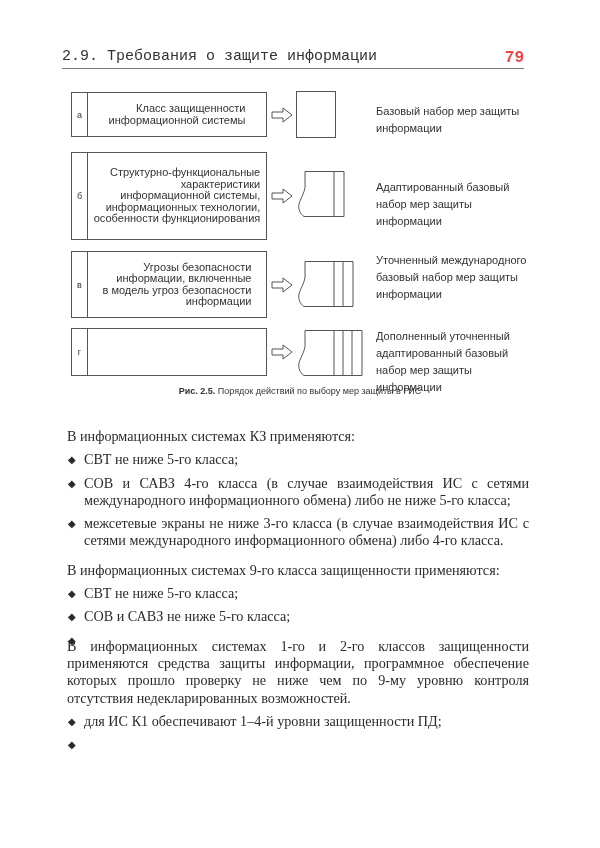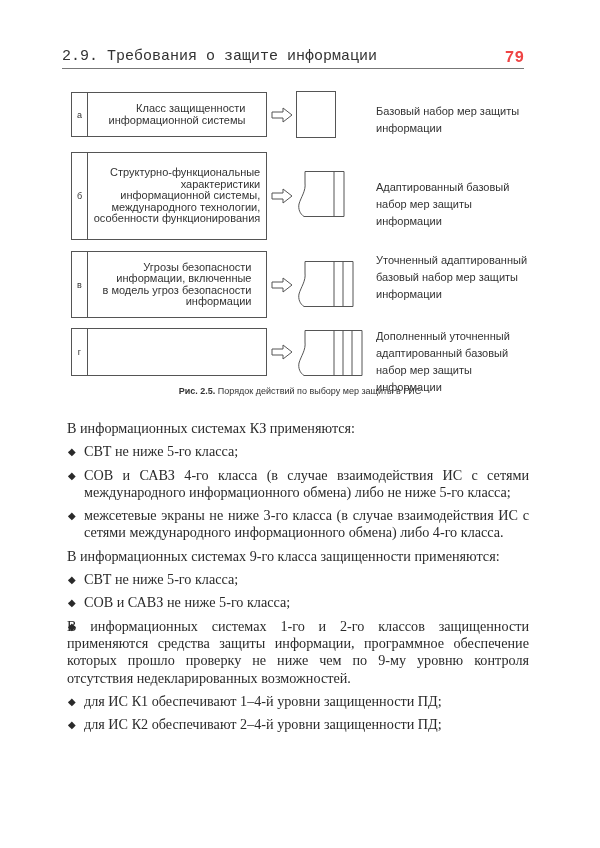--- a/index.html
+++ b/index.html
@@ -12,21 +12,21 @@
     .lbox { position: absolute; left: 71px; width: 196px; border: 1px solid #555; background: #fff; box-sizing: border-box; }
     .lbox .letter { position: absolute; left: 0; top: 0; bottom: 0; width: 15px; border-right: 1px solid #555; display: flex; align-items: center; justify-content: center; font-family: "Liberation Sans", sans-serif; font-size: 9px; color: #333; }
     .lbox .txt { position: absolute; left: 16px; right: 0; top: 0; bottom: 0; display: flex; align-items: center; justify-content: center; text-align: right; font-family: "Liberation Sans", sans-serif; font-size: 11px; line-height: 11.5px; color: #333; white-space: pre-line; padding: 0 4px; }
     .arrow { position: absolute; left: 271px; width: 22px; height: 16px; }
     .shape { position: absolute; left: 296px; }
     .rtext { position: absolute; left: 376px; font-family: "Liberation Sans", sans-serif; font-size: 11px; line-height: 17px; color: #333; white-space: pre-line; }
     .caption { position: absolute; left: 0; width: 600px; top: 386px; text-align: center; font-family: "Liberation Sans", sans-serif; font-size: 9px; color: #333; }
     .caption b { font-weight: bold; }
 
     .body { position: absolute; left: 67px; top: 416px; width: 462px; font-family: "Liberation Serif", serif; font-size: 14.2px; line-height: 17.3px; color: #2a2a2a; }
-    .p { margin: 4px 0 6px 0; text-align: justify; }
+    .p { margin: 12px 0 6px 0; text-align: justify; }
     .li { position: relative; padding-left: 17px; margin: 0 0 6px 0; text-align: justify; }
     .li .bullet { position: absolute; left: 1px; top: 0; font-size: 10px; line-height: 17.3px; }
   </style>
 </head>
 <body>
 
 <div class="header">
   <span class="header-title">2.9. Требования о защите информации</span>
   <span class="header-page">79</span>
 </div>
@@ -45,21 +45,21 @@
     <rect x="0.5" y="0.5" width="39" height="46" fill="#fff" stroke="#555" stroke-width="1"></rect>
   </svg>
   <div class="rtext" style="top:103px">Базовый набор мер защиты
 информации</div>
 
   <div class="lbox" style="top:152px;height:88px;">
     <div class="letter">б</div>
     <div class="txt">Структурно-функциональные
 характеристики
 информационной системы,
-международного технологии,
+информационных технологии,
 особенности функционирования</div>
   </div>
   <svg class="arrow" style="top:188px" viewBox="0 0 22 16">
     <path d="M1 5 H12 V1 L21 8 L12 15 V11 H1 Z" fill="#fff" stroke="#555" stroke-width="1"></path>
   </svg>
   <svg class="shape" style="top:171px" width="60" height="48" viewBox="0 0 60 48">
     <path d="M9 0.5 H48 V45.5 H8 C4 43 2 38 3 33 C5 26 10 20 9 12 Z" fill="#fff" stroke="#555" stroke-width="1"></path>
     <line x1="38" y1="0.5" x2="38" y2="45.5" stroke="#555" stroke-width="1"></line>
   </svg>
   <div class="rtext" style="top:179px">Адаптированный базовый
@@ -74,21 +74,21 @@
 информации</div>
   </div>
   <svg class="arrow" style="top:277px" viewBox="0 0 22 16">
     <path d="M1 5 H12 V1 L21 8 L12 15 V11 H1 Z" fill="#fff" stroke="#555" stroke-width="1"></path>
   </svg>
   <svg class="shape" style="top:261px" width="64" height="48" viewBox="0 0 64 48">
     <path d="M9 0.5 H57 V45.5 H8 C4 43 2 38 3 33 C5 26 10 20 9 12 Z" fill="#fff" stroke="#555" stroke-width="1"></path>
     <line x1="38" y1="0.5" x2="38" y2="45.5" stroke="#555" stroke-width="1"></line>
     <line x1="47" y1="0.5" x2="47" y2="45.5" stroke="#555" stroke-width="1"></line>
   </svg>
-  <div class="rtext" style="top:252px">Уточненный адаптированный
+  <div class="rtext" style="top:252px">Уточненный международного
 базовый набор мер защиты
 информации</div>
 
   <div class="lbox" style="top:328px;height:48px;">
     <div class="letter">г</div>
   </div>
   <svg class="arrow" style="top:344px" viewBox="0 0 22 16">
     <path d="M1 5 H12 V1 L21 8 L12 15 V11 H1 Z" fill="#fff" stroke="#555" stroke-width="1"></path>
   </svg>
   <svg class="shape" style="top:330px" width="70" height="48" viewBox="0 0 70 48">
@@ -121,15 +121,15 @@
   <div>
     <div class="li"><span class="bullet">◆</span><span>СВТ не ниже 5-го класса;</span></div>
     <div class="li"><span class="bullet">◆</span><span>СОВ и САВЗ не ниже 5-го класса;</span></div>
     <div class="li"><span class="bullet">◆</span></div>
   </div>
 
   <p class="p">В информационных системах 1-го и 2-го классов защищенности применяются средства защиты информации, программное обеспечение которых прошло проверку не ниже чем по 9-му уровню контроля отсутствия недекларированных возможностей.</p>
 
   <div>
     <div class="li"><span class="bullet">◆</span><span>для ИС К1 обеспечивают 1–4-й уровни защищенности ПД;</span></div>
-    <div class="li"><span class="bullet">◆</span><span>для ИС К2 обеспечивают 2–4-й уровни защищенности ПД;</span></div>
+    <div class="li"><span class="bullet">◆</span></div>
   </div>
 </div>
 
 </body></html>

